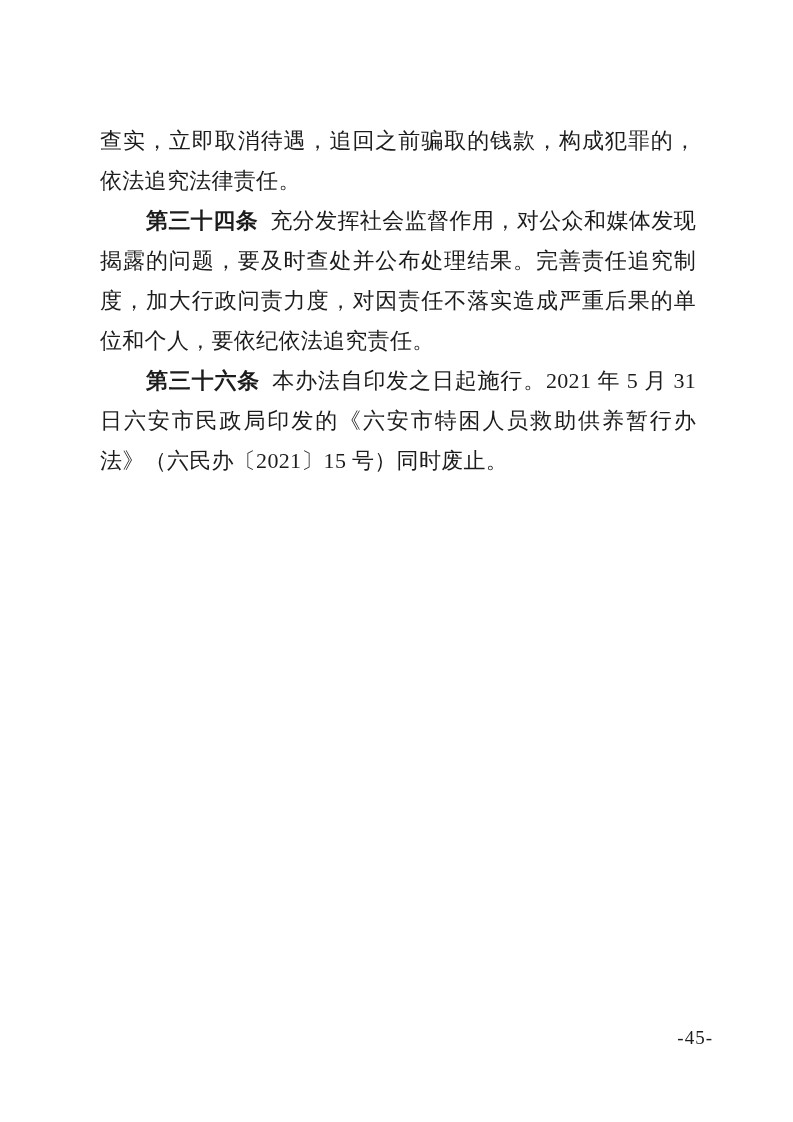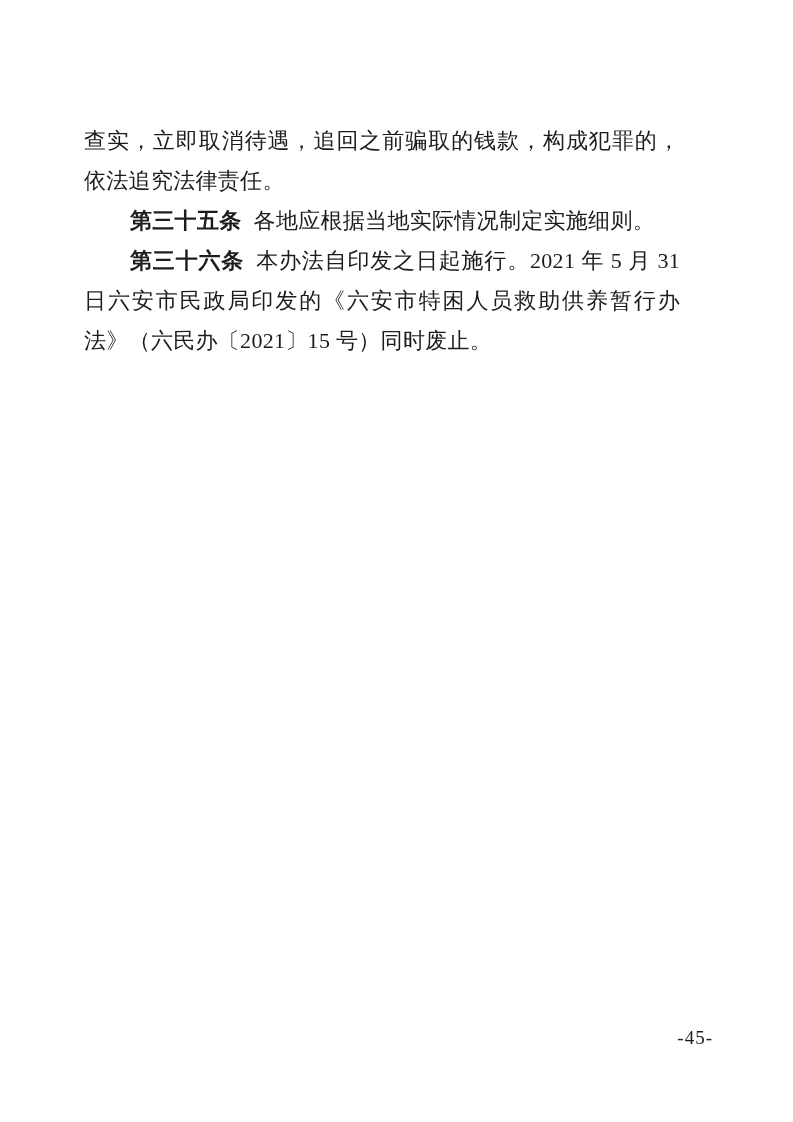--- a/index.html
+++ b/index.html
@@ -12,21 +12,21 @@
     position: relative;
     width: 793px;
     height: 1122px;
     background: #ffffff;
     overflow: hidden;
     font-family: "Liberation Serif", "DejaVu Serif", serif;
     color: #1a1a1a;
   }
   .content {
     position: absolute;
-    left: 84px;
+    left: 100px;
     top: 121px;
     width: 596px;
   }
   .para {
     margin: 0;
     font-size: 22px;
     line-height: 40px;
     text-align: justify;
     text-justify: inter-ideograph;
     letter-spacing: 0.3px;
@@ -56,24 +56,24 @@
 </head>
 <body>
 
 <div class="page">
   <div class="content">
 
     <p class="para">
       <span>查实，立即取消待遇，追回之前骗取的钱款，构成犯罪的，依法追究法律责任。</span>
     </p>
 
+    <p class="para indent">
+      <span class="article-num">第三十四条</span><span>充分发挥社会监督作用，对公众和媒体发现揭露的问题，要及时查处并公布处理结果。完善责任追究制度，加大行政问责力度，对因责任不落实造成严重后果的单位和个人，要依纪依法追究责任。</span>
+    </p>
 
-    <p class="para indent">
-      <span class="article-num">第三十五条</span><span>各地应根据当地实际情况制定实施细则。</span>
-    </p>
 
     <p class="para indent">
       <span class="article-num">第三十六条</span><span>本办法自印发之日起施行。2021 年 5 月 31 日六安市民政局印发的《六安市特困人员救助供养暂行办法》（六民办〔2021〕15 号）同时废止。</span>
     </p>
 
   </div>
 
   <div class="page-number">-45-</div>
 </div>
 

